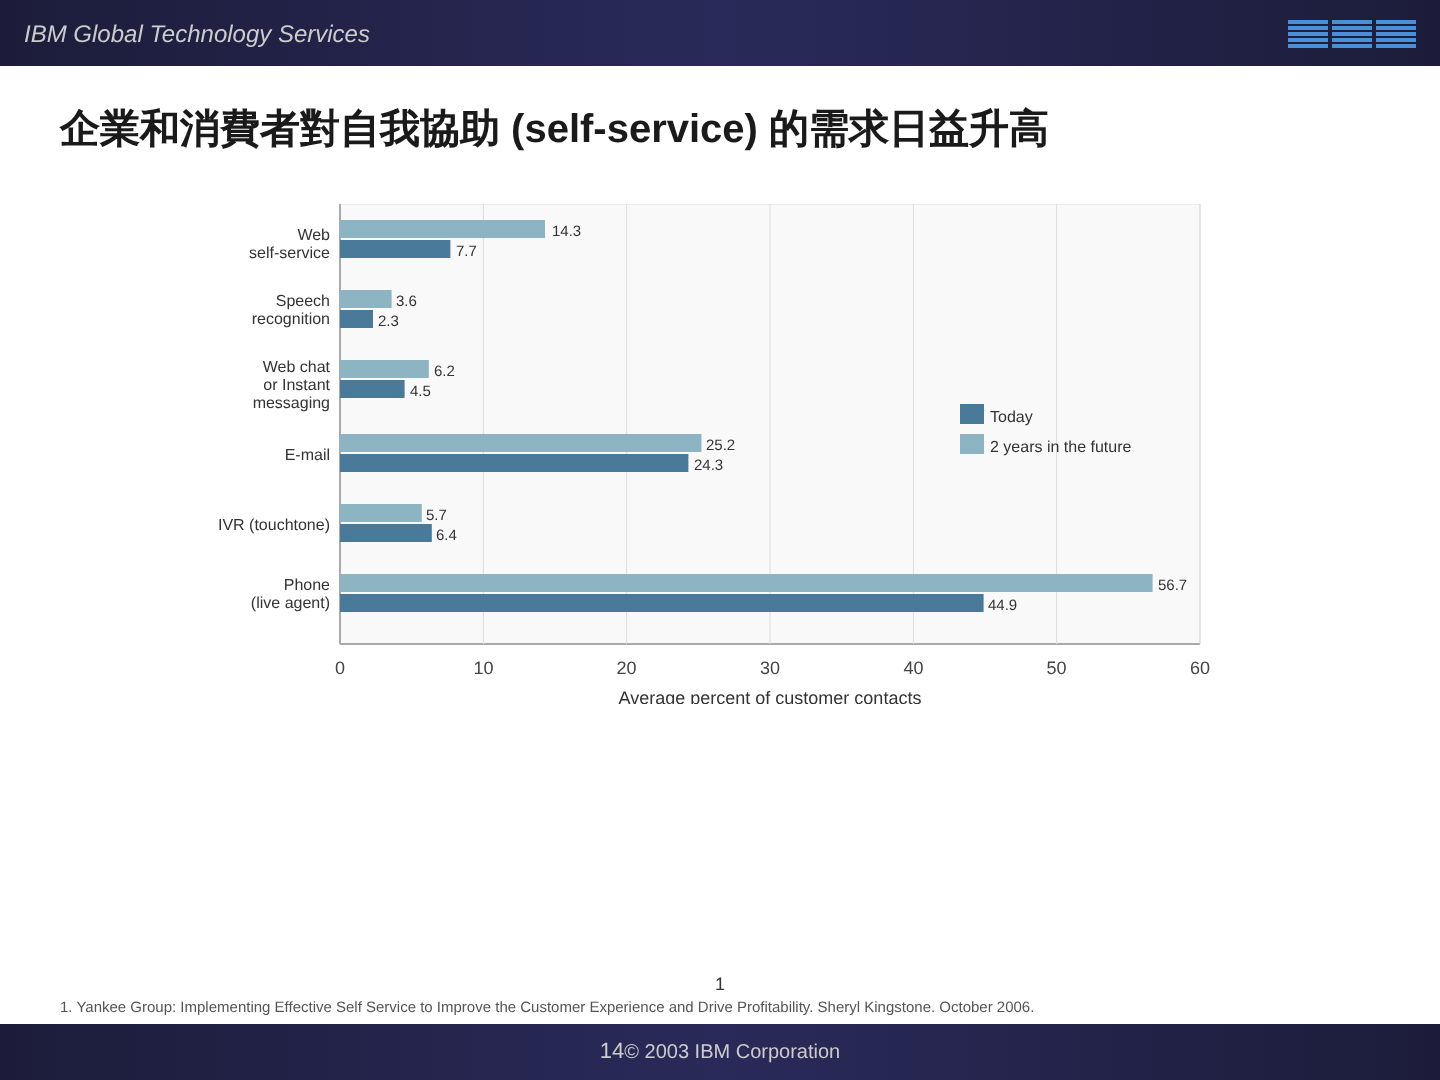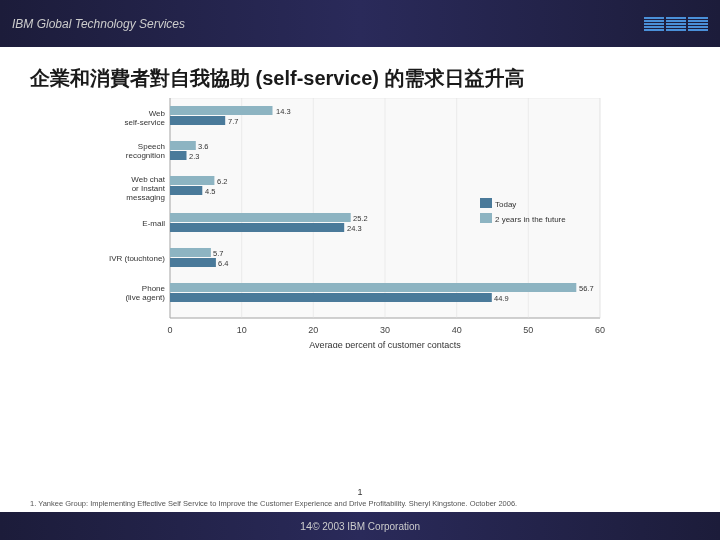--- a/index.html
+++ b/index.html
@@ -9,21 +9,21 @@
       font-family: Arial, sans-serif;
       background: #fff;
       overflow: hidden;
       position: relative;
     }
 
     
     #header {
       background: #1a1a2e;
       background: linear-gradient(to right, #1c1c3a, #2a2a5a, #1c1c3a);
-      height: 47px;
+      height: 33px;
       display: flex;
       align-items: center;
       padding: 0 12px;
       position: relative;
     }
     #header-title {
       color: #ccc;
       font-size: 12px;
       font-style: italic;
     }
@@ -47,21 +47,21 @@
 
     
     #main {
       padding: 18px 30px 10px 30px;
     }
 
     #page-heading {
       font-size: 20px;
       font-weight: bold;
       color: #1a1a1a;
-      margin-bottom: 6px;
+      margin-bottom: 24px;
       font-family: Arial, sans-serif;
     }
 
     .bullet-list {
       list-style: none;
       margin-bottom: 18px;
     }
     .bullet-list li {
       font-size: 14px;
       color: #111;

